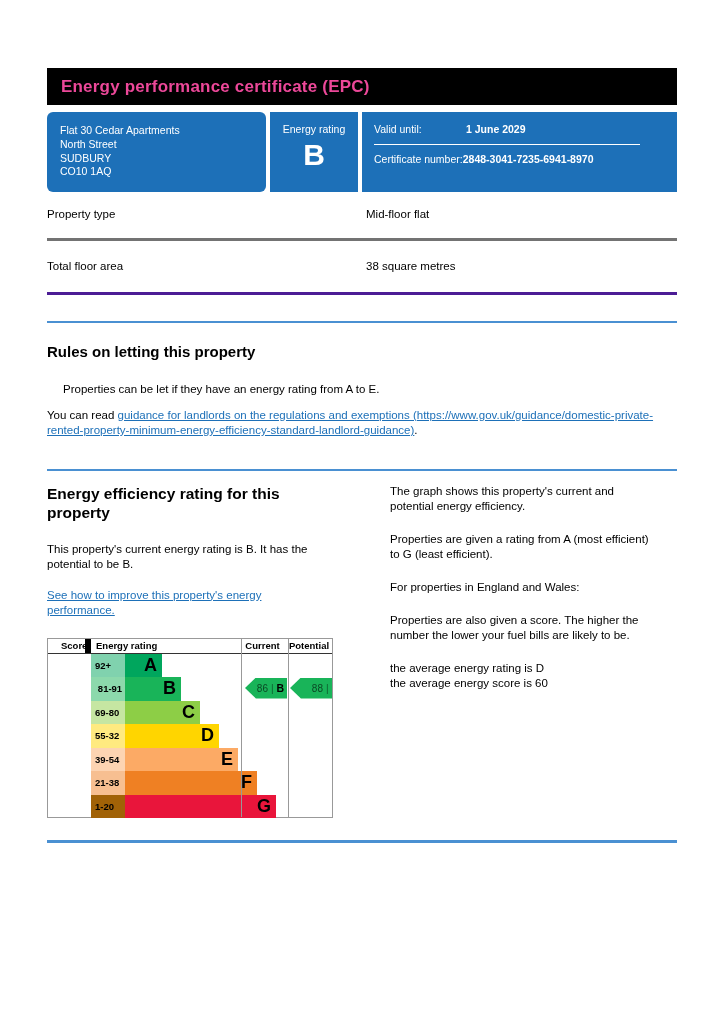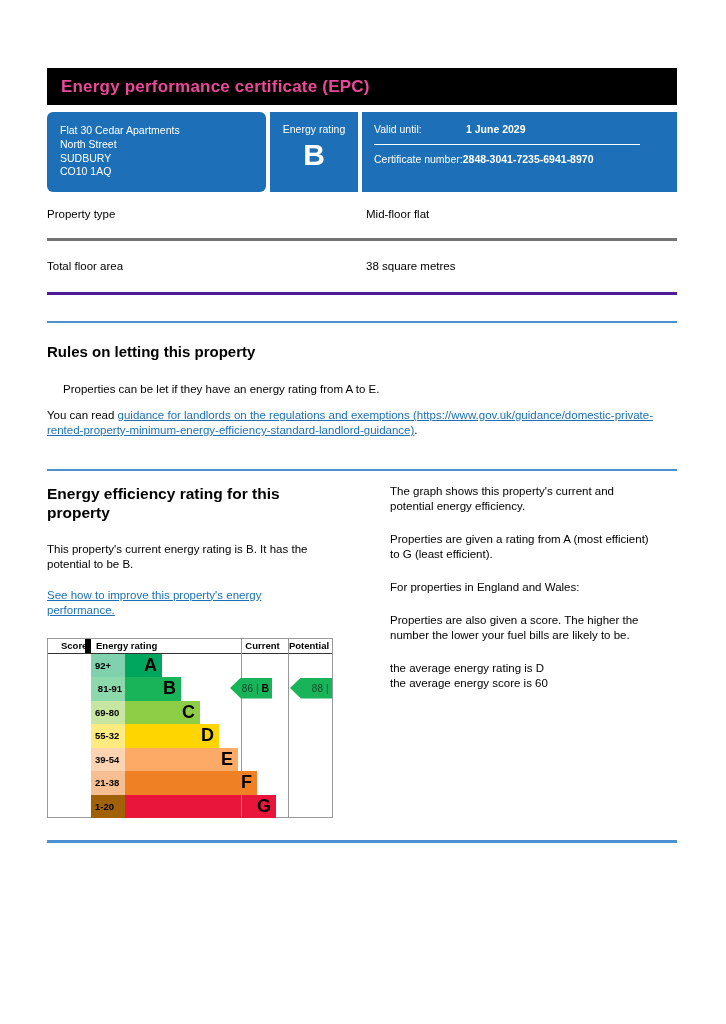--- a/index.html
+++ b/index.html
@@ -73,21 +73,21 @@
              padding-right:5px; color:#000; }
   .vline { position:absolute; top:0; bottom:0; width:1px; background:#999; }
   .vline.v1 { left:193px; } .vline.v2 { left:240px; }
   .epc-arrow { position:absolute; top:39px; width:42px; height:21px;
                clip-path:polygon(0 50%, 26% 0, 100% 0, 100% 100%, 26% 100%);
                display:flex; align-items:center; justify-content:center;
                padding-left:9px; gap:3px; font-size:10px; }
   .epc-arrow .num { color:rgba(0,0,0,0.62); }
   .epc-arrow .pipe { color:rgba(0,0,0,0.5); }
   .epc-arrow .band { font-weight:bold; font-size:10.5px; color:#000; }
-  .arrow-current { left:182px; }
+  .arrow-current { left:197px; }
   .arrow-potential { left:242px; }
 </style>
 </head>
 <body>
 
 <div class="content">
 
   <div class="doc-header">
     <span>Energy performance certificate (EPC)</span>
   </div>

